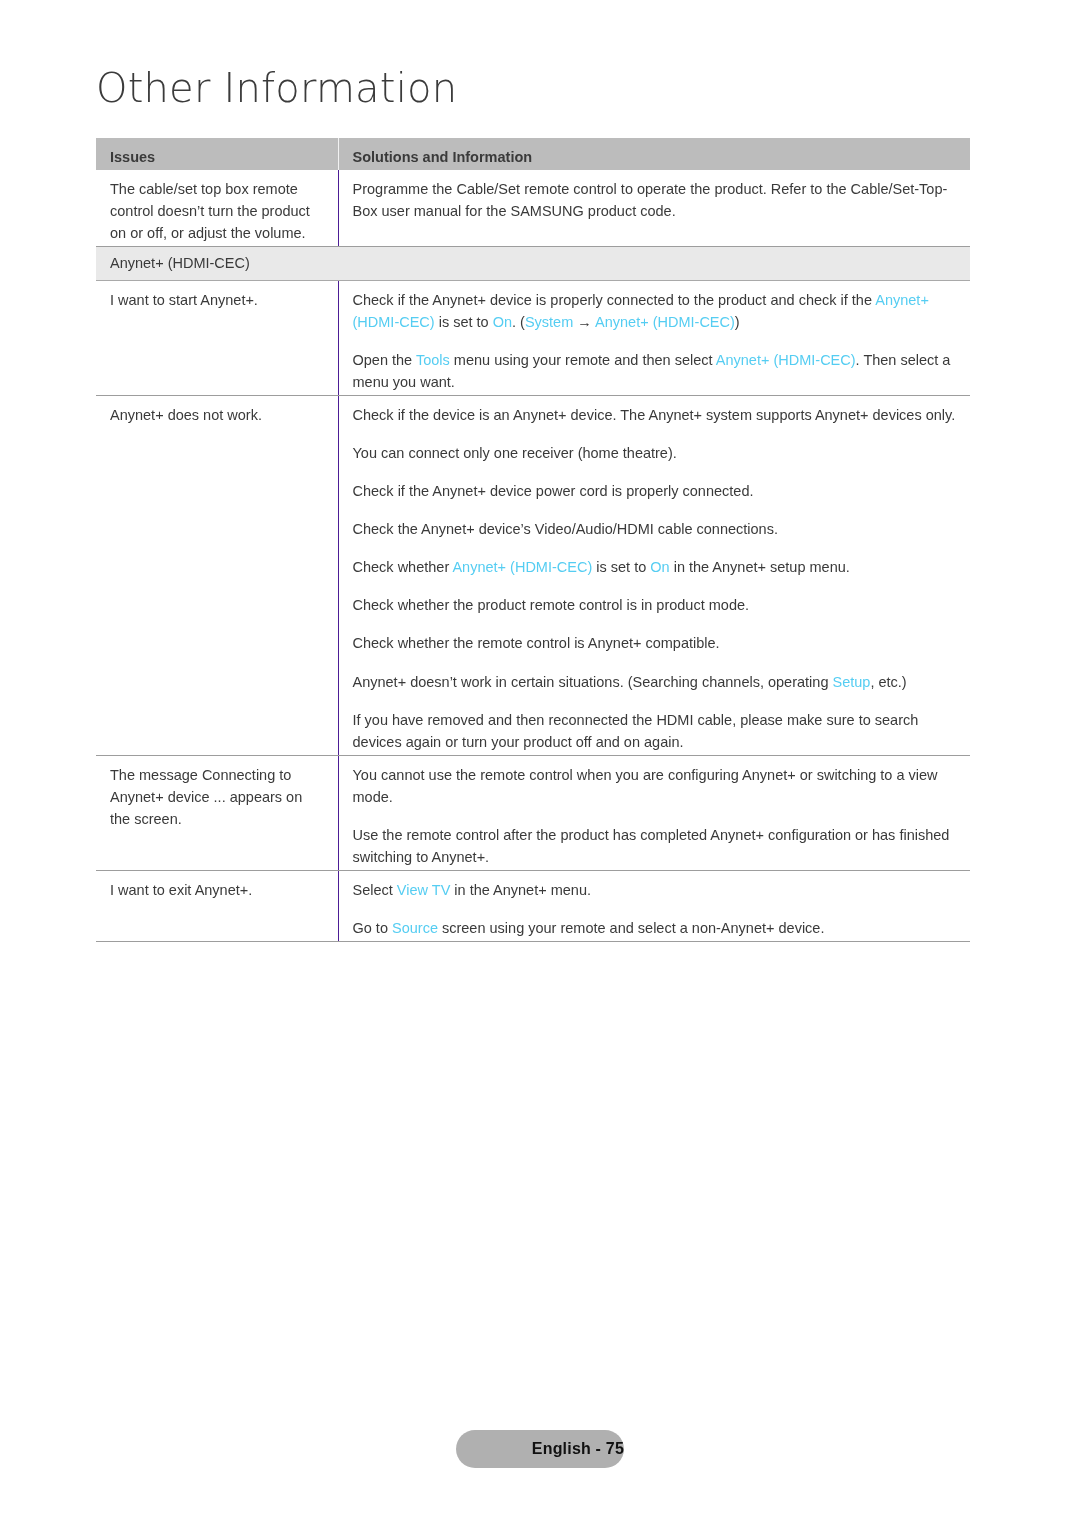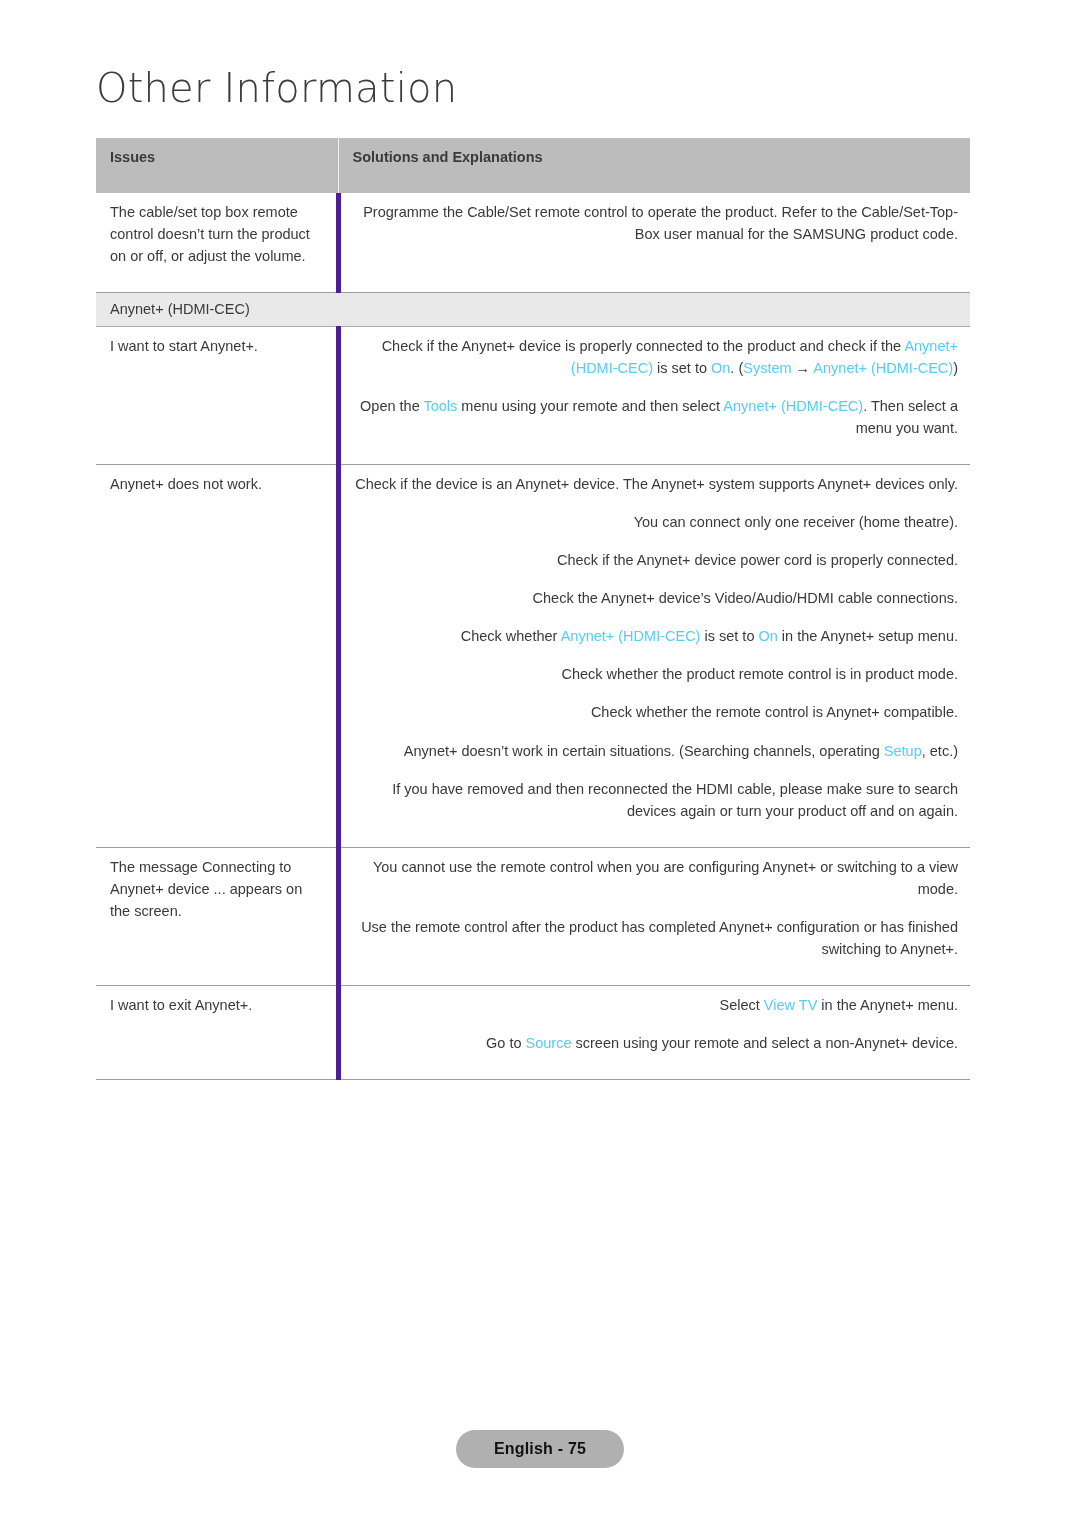--- a/index.html
+++ b/index.html
@@ -44,90 +44,90 @@
     border-collapse: collapse;
     width: 874px;
     table-layout: fixed;
     font-size: 14.5px;
   }
   table.tbl col.c1 { width: 242px; }
   table.tbl col.c2 { width: 632px; }
 
   table.tbl th, table.tbl td {
     vertical-align: top;
-    padding: 8px 12px 25px 14px;
+    padding: 8px 12px 2px 14px;
     line-height: 1.52;
     color: #3a3a3a;
     border: 0;
   }
   thead th {
     background: #bcbcbc;
     font-weight: bold;
     font-size: 14.5px;
     color: #1c1c1c;
     padding-top: 6px;
     padding-bottom: 7px;
     text-align: left;
     border-top: 1px solid #9a9a9a;
     border-bottom: 1px solid #9a9a9a;
   }
   thead th.col-issues { border-right: 1px solid #f2f2f2; }
 
   tr.data-row > td { border-bottom: 1px solid #9d9d9d; }
-  tr.data-row > td.issue-cell { border-right: 5px solid #4c1d95; }
+  tr.data-row > td.issue-cell { border-right: 1px solid #4c1d95; }
 
   tr.section-row td {
     background: #e9e9e9;
     border-top: 1px solid #a9a9a9;
     border-bottom: 1px solid #a9a9a9;
     padding-top: 5px;
     padding-bottom: 6px;
   }
 
-  .p { margin: 0 0 0 0; text-align: right; }
+  .p { margin: 0 0 0 0; }
   .p + .p { margin-top: 16px; }
 
   .lnk { color: #55cdf2; }
   .arrow { color: #3a3a3a; }
 
   .footer-pill {
     position: absolute;
     left: 50%;
     transform: translateX(-50%);
     top: 1430px;
     width: 168px;
     height: 38px;
     border-radius: 19px;
     background: #b0b0b0;
     color: #111111;
     font-size: 16px;
     font-weight: bold;
     display: flex;
     align-items: center;
-    justify-content: center;
+    justify-content: flex-end;
     letter-spacing: 0.2px;
   }
 </style>
 </head>
 <body>
 
 <div class="page">
 
   <div class="page-title">Other Information</div>
 
   <div class="tbl-wrap">
     <table class="tbl">
       <colgroup>
           <col class="c1">
           <col class="c2">
         </colgroup>
       <thead>
         <tr>
           <th class="col-issues">Issues</th>
-          <th>Solutions and Explanations</th>
+          <th>Solutions and Information</th>
         </tr>
       </thead>
       <tbody id="tbody">
           <tr class="data-row">
             <td class="issue-cell">The cable/set top box remote control doesn’t turn the product on or off, or adjust the volume.</td>
             <td class="solution-cell">
               <div class="p"><span>Programme the Cable/Set remote control to operate the product. Refer to the Cable/Set-Top-Box user manual for the SAMSUNG product code.</span></div>
             </td>
           </tr>
           <tr class="section-row">

